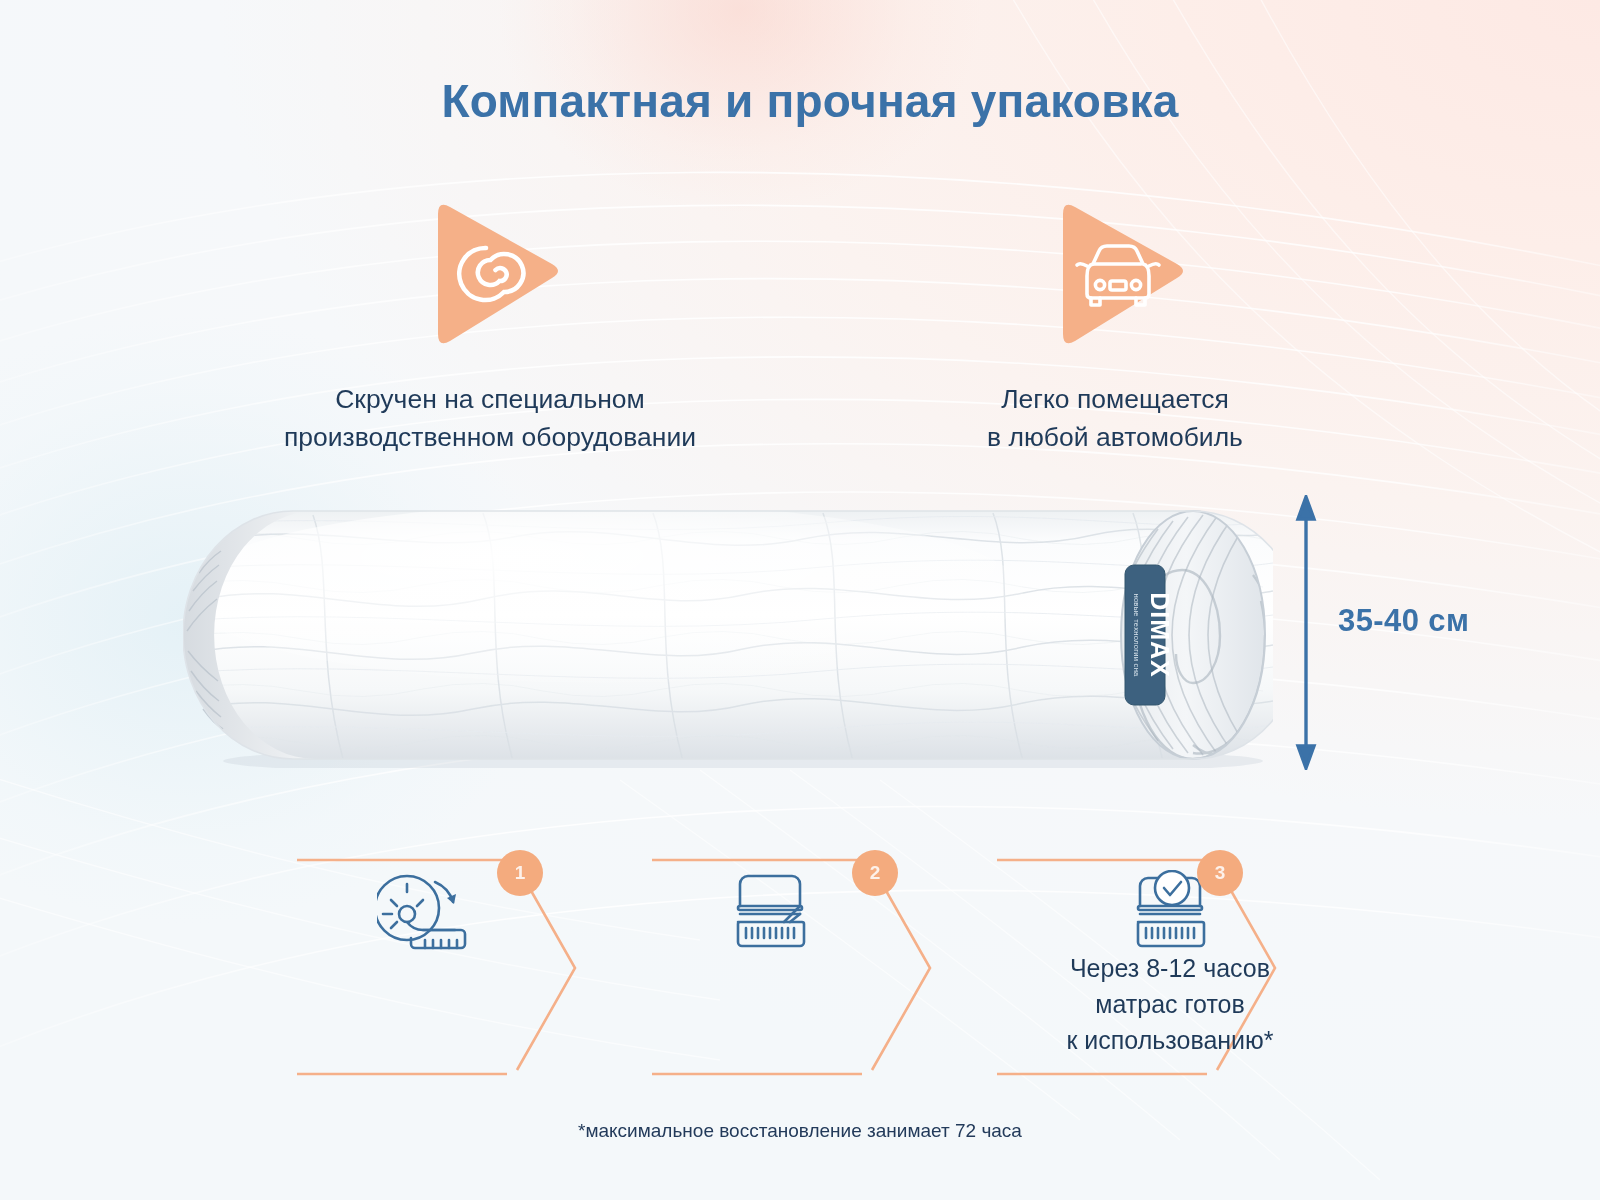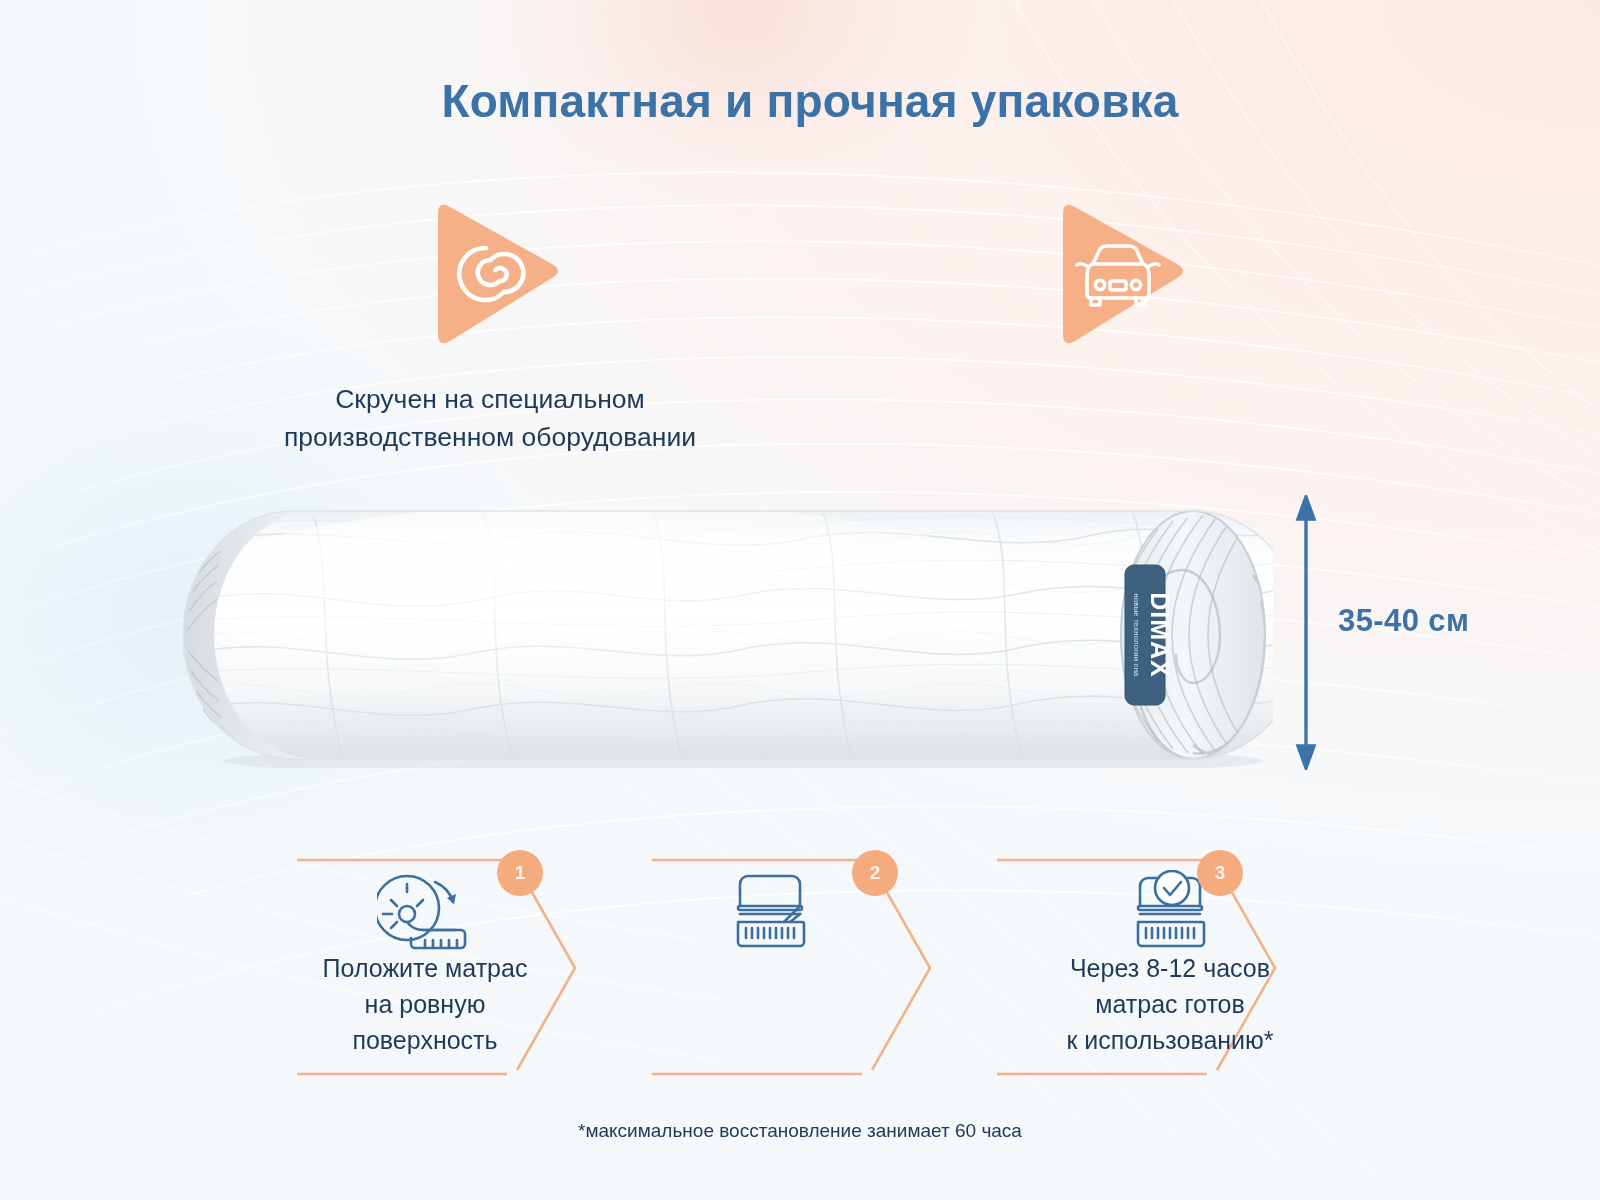--- a/index.html
+++ b/index.html
@@ -181,20 +181,22 @@
         <circle cx="65" cy="85" r="4.6"></circle>
         <circle cx="101" cy="85" r="4.6"></circle>
         <rect x="75" y="81" width="16" height="9" rx="2"></rect>
         <path d="M56 98 v7 h9 v-7"></path>
         <path d="M101 98 v7 h9 v-7"></path>
         <path d="M52 66 q-7-4-10-1"></path>
         <path d="M114 66 q7-4 10-1"></path>
       </g>
     </svg>
   </div>
+  <div class="cap">Легко помещается
+в любой автомобиль</div>
 </div>
 
 <div id="roll">
   <svg width="1090" height="265" viewBox="0 0 1090 265">
     <defs>
       <linearGradient id="bodyV" x1="0" y1="0" x2="0" y2="1">
         <stop offset="0" stop-color="#eef1f3"></stop>
         <stop offset="0.12" stop-color="#fbfcfd"></stop>
         <stop offset="0.42" stop-color="#ffffff"></stop>
         <stop offset="0.72" stop-color="#f6f8f9"></stop>
@@ -326,23 +328,20 @@
           <path d="M30 14 v8 M14 30 l6 6 M6 44 h9 M14 58 l6-6 M46 30 l-6 6"></path>
           <path d="M30 52 q6 8 16 8 h32"></path>
           <path d="M46 60 h38 a4 4 0 0 1 4 4 v10 a4 4 0 0 1 -4 4 h-46 a4 4 0 0 1 -4 -4 v-6"></path>
           <path d="M48 70 v8 M56 70 v8 M64 70 v8 M72 70 v8 M80 70 v8"></path>
           <path d="M58 12 q14 6 18 20"></path>
           <path d="M70 28 l7 6 l2 -10" fill="#3c6f9e" stroke="none"></path>
         </g>
       </svg>
     </div>
     <div class="step-badge">1</div>
-    <div class="step-text">Положите матрас
-на ровную
-поверхность</div>
   </div>
 
   <div class="step" id="step-2">
     <svg class="step-chevron" width="340" height="250" viewBox="0 0 340 250">
       <g fill="none" stroke="#f5b089" stroke-width="2.6" stroke-linejoin="miter">
         <path d="M12 18 H218"></path>
         <path d="M232 24 L290 126 L232 228"></path>
         <path d="M12 232 H222"></path>
       </g>
     </svg>
@@ -383,13 +382,13 @@
         </g>
       </svg>
     </div>
     <div class="step-badge">3</div>
     <div class="step-text">Через 8-12 часов
 матрас готов
 к использованию*</div>
   </div>
 </div>
 
-<div class="footnote">*максимальное восстановление занимает 60 часа</div>
+<div class="footnote">*максимальное восстановление занимает 72 часа</div>
 
 </body></html>

